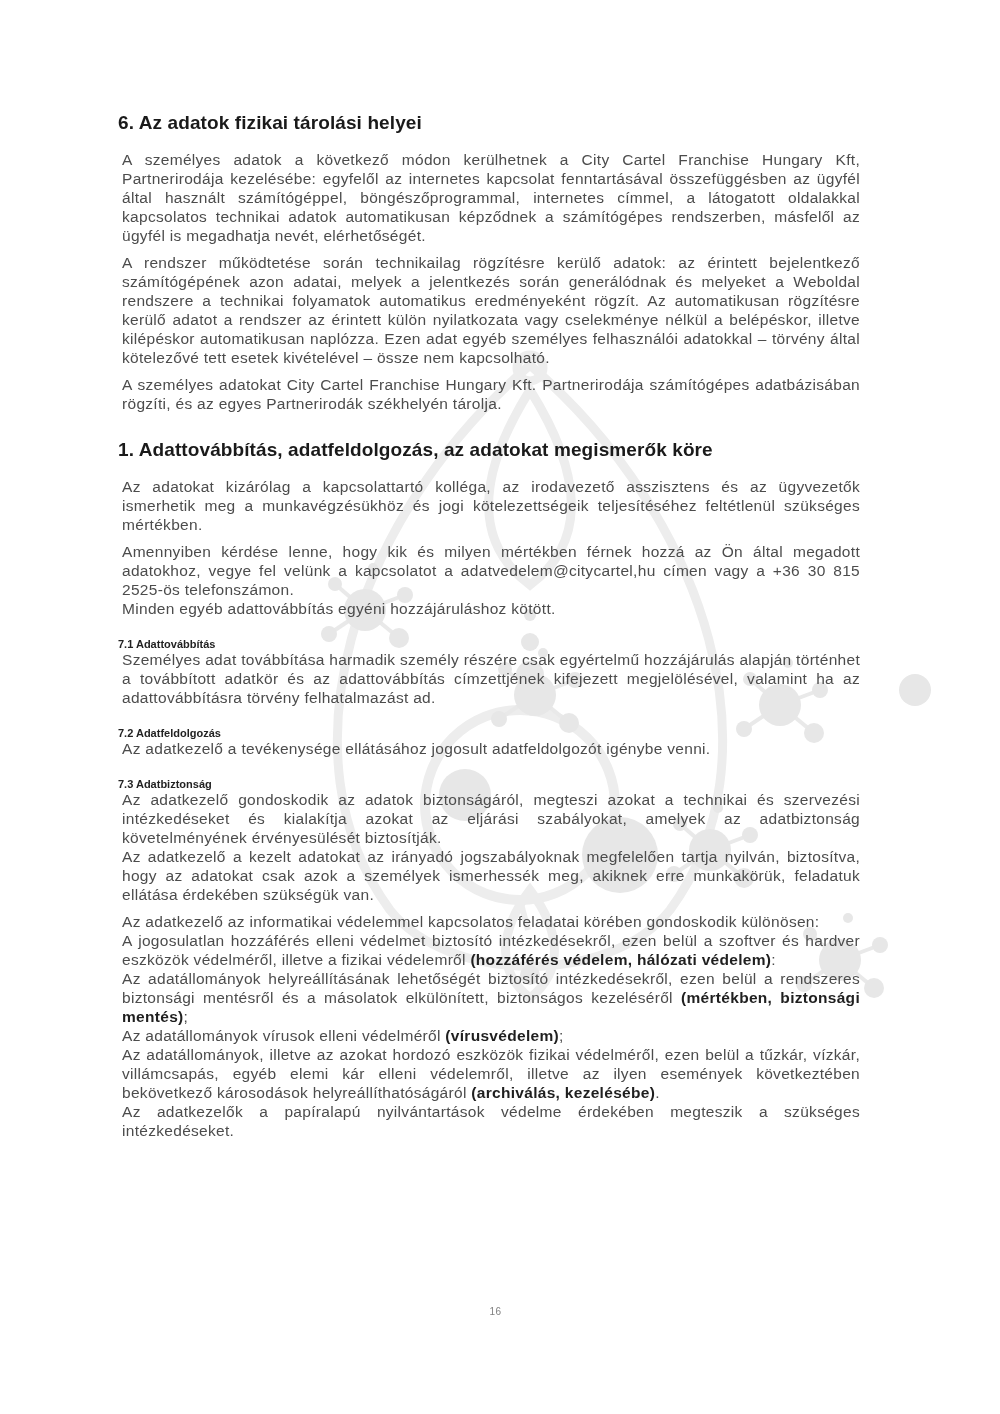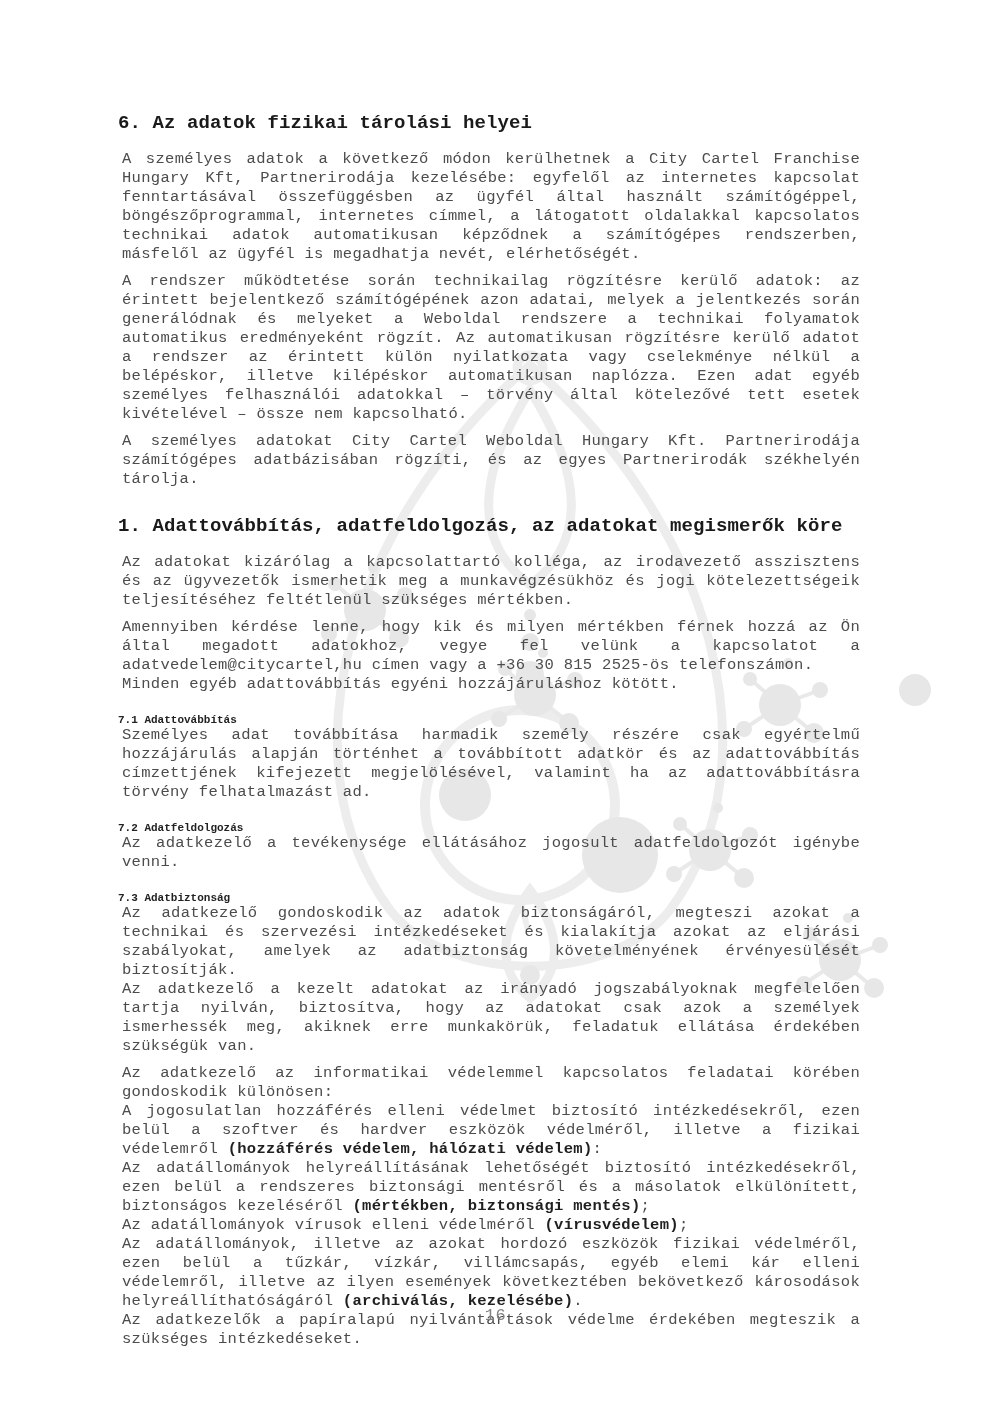--- a/index.html
+++ b/index.html
@@ -1,21 +1,21 @@
 <!DOCTYPE html>
 <html lang="hu"><head>
 <meta charset="utf-8">
 <style>
   html,body{margin:0;padding:0;background:#ffffff;}
   .page{
     position:relative;
     width:980px;height:1414px;
     background:#ffffff;
     overflow:hidden;
-    font-family:Liberation Mono, monospace;
+    font-family:Liberation Sans, sans-serif;
   }
   .watermark{position:absolute;left:150px;top:330px;z-index:0;pointer-events:none;}
   .content{
     position:relative;z-index:1;
     padding:112px 116px 0 118px;
   }
   .h1{
     font-size:19px;font-weight:900;color:#1a1a1a;
     letter-spacing:0.1px;margin:26px 0 16px;
   }
@@ -28,21 +28,21 @@
     font-size:15.5px;line-height:19px;color:#4c4c4c;
     letter-spacing:0.3px;
     text-align:justify;
     margin:0 4px 8px;
   }
   .p.tight{margin-bottom:0;}
   .bold{font-weight:700;color:#1f1f1f;}
   .footer{
     position:absolute;left:11px;right:0;top:1306px;z-index:1;
     text-align:center;
-    font-size:17px;color:#818181;letter-spacing:0.5px;
+    font-size:10px;color:#818181;letter-spacing:0.5px;
   }
 </style>
 </head>
 <body>
 
 <div class="page">
 
   <svg class="watermark" width="820" height="700" viewBox="0 0 820 700" xmlns="http://www.w3.org/2000/svg" aria-hidden="true">
     <defs>
       <g id="burst">
@@ -79,21 +79,21 @@
     <use href="#burst" transform="translate(385,365)"></use>
     <use href="#burst" transform="translate(630,375)"></use>
     <use href="#burst" transform="translate(560,520)"></use>
     <use href="#burst" transform="translate(690,630)"></use>
   </svg>
 
   <main class="content">
       <h1 class="h1"><span>6. Az adatok fizikai tárolási helyei</span></h1>
       <p class="p"><span>A személyes adatok a következő módon kerülhetnek a City Cartel Franchise Hungary Kft, Partnerirodája kezelésébe: egyfelől az internetes kapcsolat fenntartásával összefüggésben az ügyfél által használt számítógéppel, böngészőprogrammal, internetes címmel, a látogatott oldalakkal kapcsolatos technikai adatok automatikusan képződnek a számítógépes rendszerben, másfelől az ügyfél is megadhatja nevét, elérhetőségét.</span></p>
       <p class="p"><span>A rendszer működtetése során technikailag rögzítésre kerülő adatok: az érintett bejelentkező számítógépének azon adatai, melyek a jelentkezés során generálódnak és melyeket a Weboldal rendszere a technikai folyamatok automatikus eredményeként rögzít. Az automatikusan rögzítésre kerülő adatot a rendszer az érintett külön nyilatkozata vagy cselekménye nélkül a belépéskor, illetve kilépéskor automatikusan naplózza. Ezen adat egyéb személyes felhasználói adatokkal – törvény által kötelezővé tett esetek kivételével – össze nem kapcsolható.</span></p>
-      <p class="p"><span>A személyes adatokat City Cartel Weboldal Hungary Kft. Partnerirodája számítógépes adatbázisában rögzíti, és az egyes Partnerirodák székhelyén tárolja.</span></p>
+      <p class="p"><span>A személyes adatokat City Cartel Franchise Hungary Kft. Partnerirodája számítógépes adatbázisában rögzíti, és az egyes Partnerirodák székhelyén tárolja.</span></p>
       <h1 class="h1"><span>1. Adattovábbítás, adatfeldolgozás, az adatokat megismerők köre</span></h1>
       <p class="p"><span>Az adatokat kizárólag a kapcsolattartó kolléga, az irodavezető asszisztens és az ügyvezetők ismerhetik meg a munkavégzésükhöz és jogi kötelezettségeik teljesítéséhez feltétlenül szükséges mértékben.</span></p>
       <p class="p tight"><span>Amennyiben kérdése lenne, hogy kik és milyen mértékben férnek hozzá az Ön által megadott adatokhoz, vegye fel velünk a kapcsolatot a adatvedelem@citycartel,hu címen vagy a +36 30 815 2525-ös telefonszámon.</span></p>
       <p class="p"><span>Minden egyéb adattovábbítás egyéni hozzájáruláshoz kötött.</span></p>
       <h2 class="h2"><span>7.1 Adattovábbítás</span></h2>
       <p class="p"><span>Személyes adat továbbítása harmadik személy részére csak egyértelmű hozzájárulás alapján történhet a továbbított adatkör és az adattovábbítás címzettjének kifejezett megjelölésével, valamint ha az adattovábbításra törvény felhatalmazást ad.</span></p>
       <h2 class="h2"><span>7.2 Adatfeldolgozás</span></h2>
       <p class="p tight"><span>Az adatkezelő a tevékenysége ellátásához jogosult adatfeldolgozót igénybe venni.</span></p>
       <h2 class="h2"><span>7.3 Adatbiztonság</span></h2>
       <p class="p tight"><span>Az adatkezelő gondoskodik az adatok biztonságáról, megteszi azokat a technikai és szervezési intézkedéseket és kialakítja azokat az eljárási szabályokat, amelyek az adatbiztonság követelményének érvényesülését biztosítják.</span></p>

